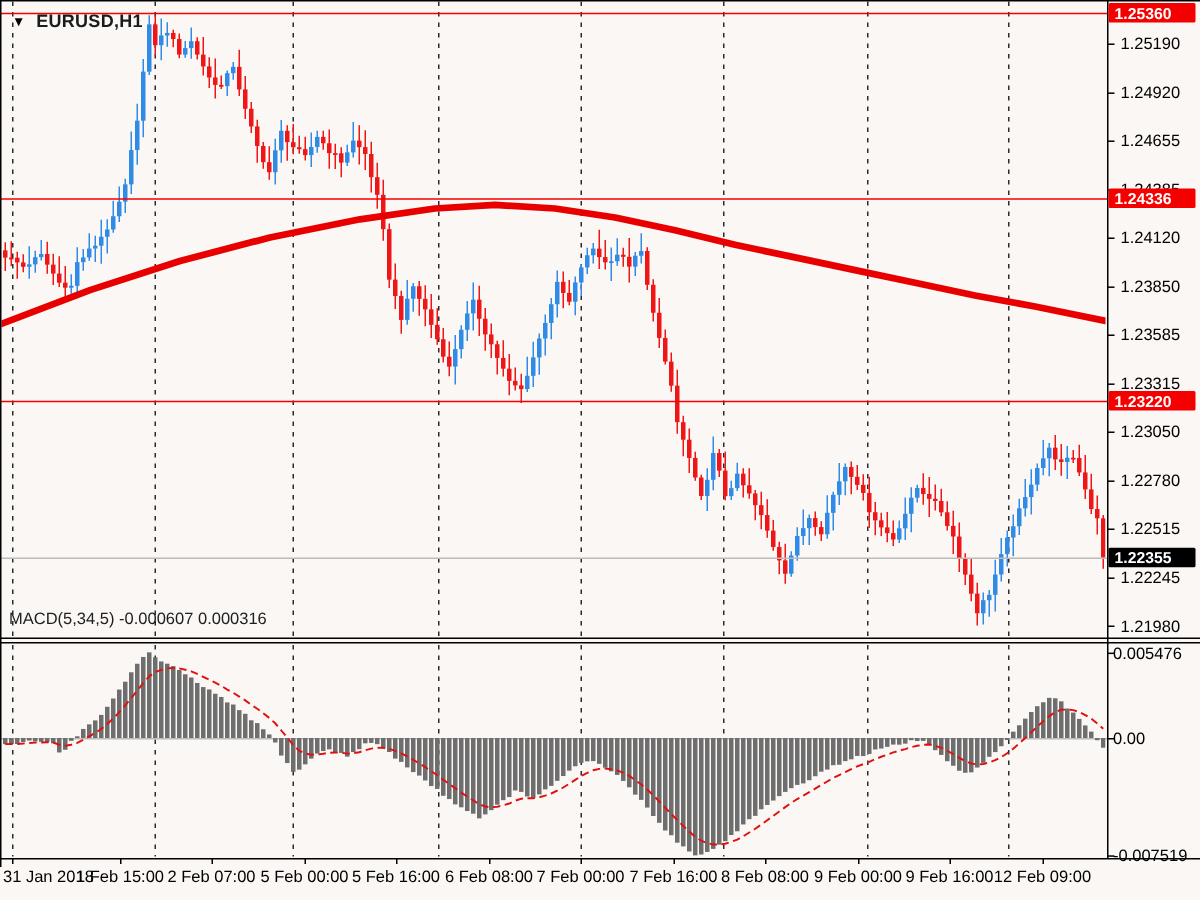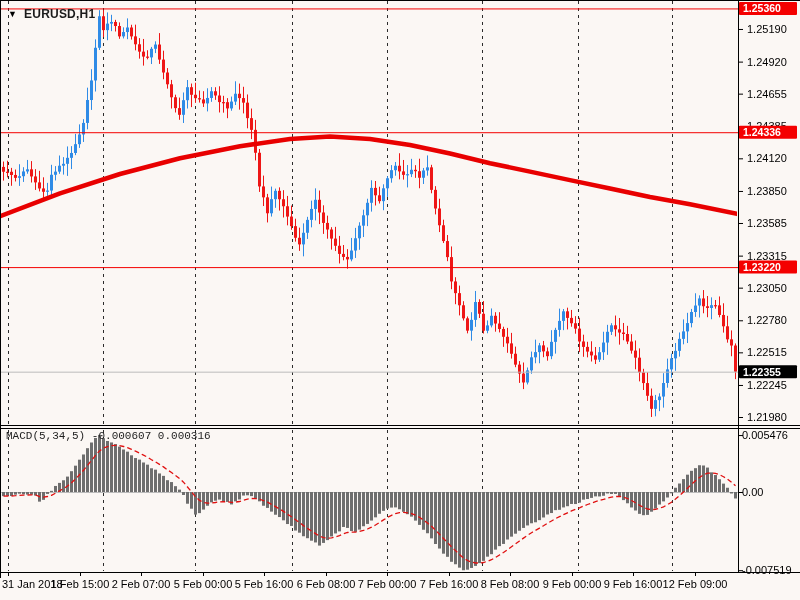--- a/index.html
+++ b/index.html
@@ -2,21 +2,21 @@
 <html><head>
 <meta charset="utf-8">
 <style>
   html,body{margin:0;padding:0;width:800px;height:600px;overflow:hidden;
     font-family:"Liberation Sans",sans-serif;background:#FBF7F4;}
   .chart-window{position:relative;width:800px;height:600px;background:#FBF7F4;}
   svg{position:absolute;left:0;top:0;}
   .symbol-label{position:absolute;left:8px;top:7px;display:flex;align-items:center;
     font-size:12px;font-weight:700;color:#1b1b1b;letter-spacing:.2px;}
   .symbol-label .tri{font-size:9px;margin-right:7px;color:#000;line-height:1;}
-  .macd-label{position:absolute;left:6px;top:430px;font-size:11px;color:#1e1e1e;white-space:pre;font-family:Liberation Mono, monospace;}
+  .macd-label{position:absolute;left:6px;top:407px;font-size:11px;color:#1e1e1e;white-space:pre;}
 </style>
 </head>
 <body>
 
 <div class="chart-window">
   <svg id="svg" width="800" height="600" viewBox="0 0 800 600">
       <rect x="0" y="0" width="800" height="600" fill="#FBF7F4"></rect>
       <defs>
         <clipPath id="clipMain">
           <rect x="1" y="1" width="736" height="423"></rect>

